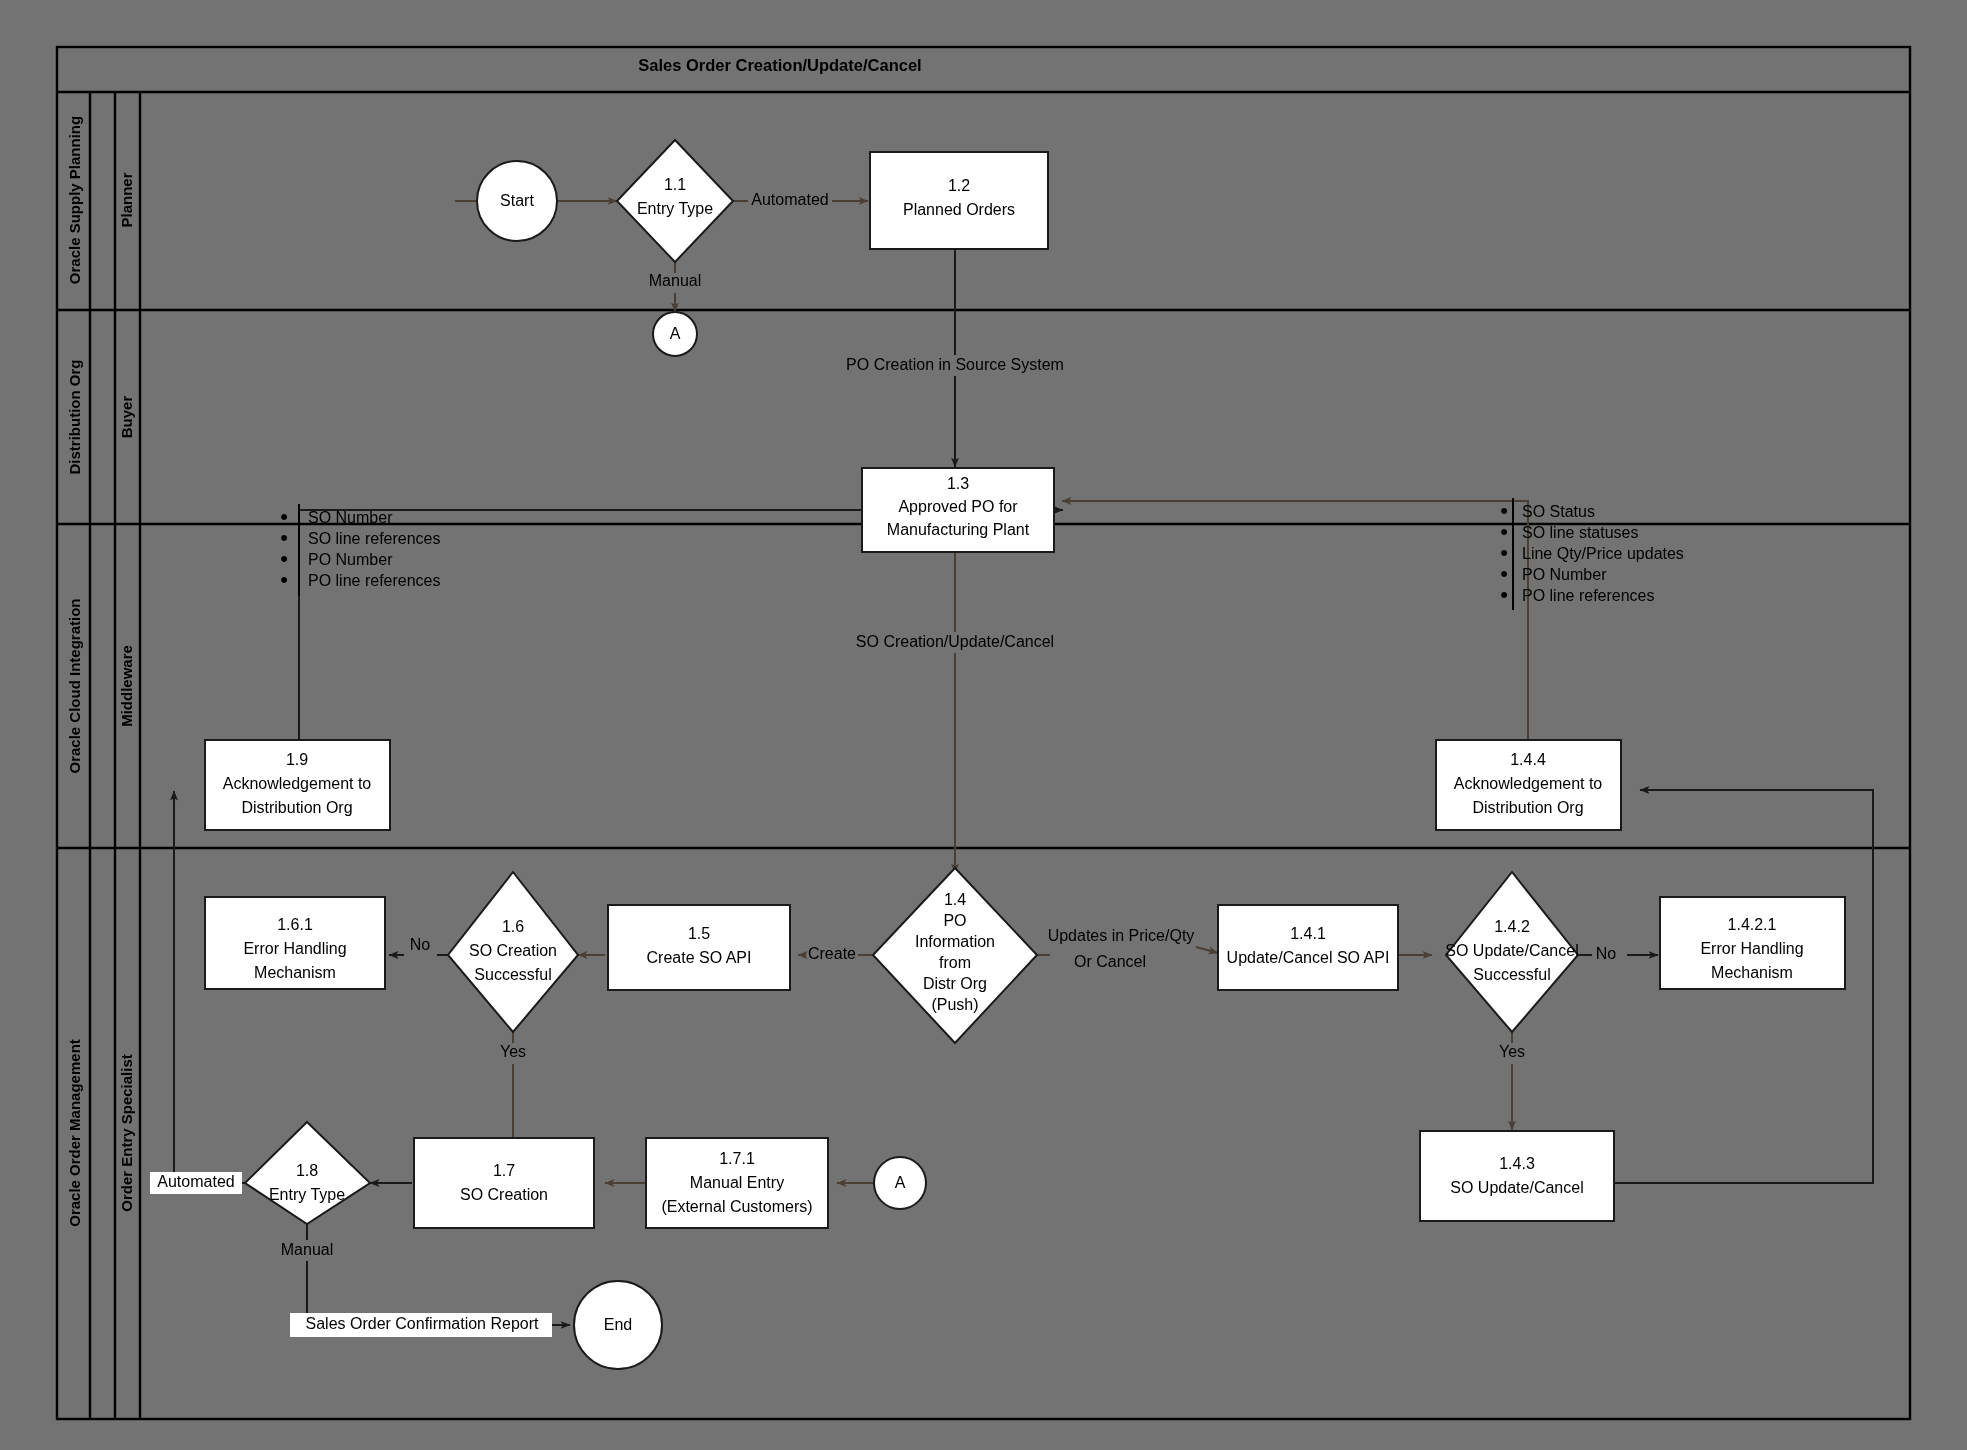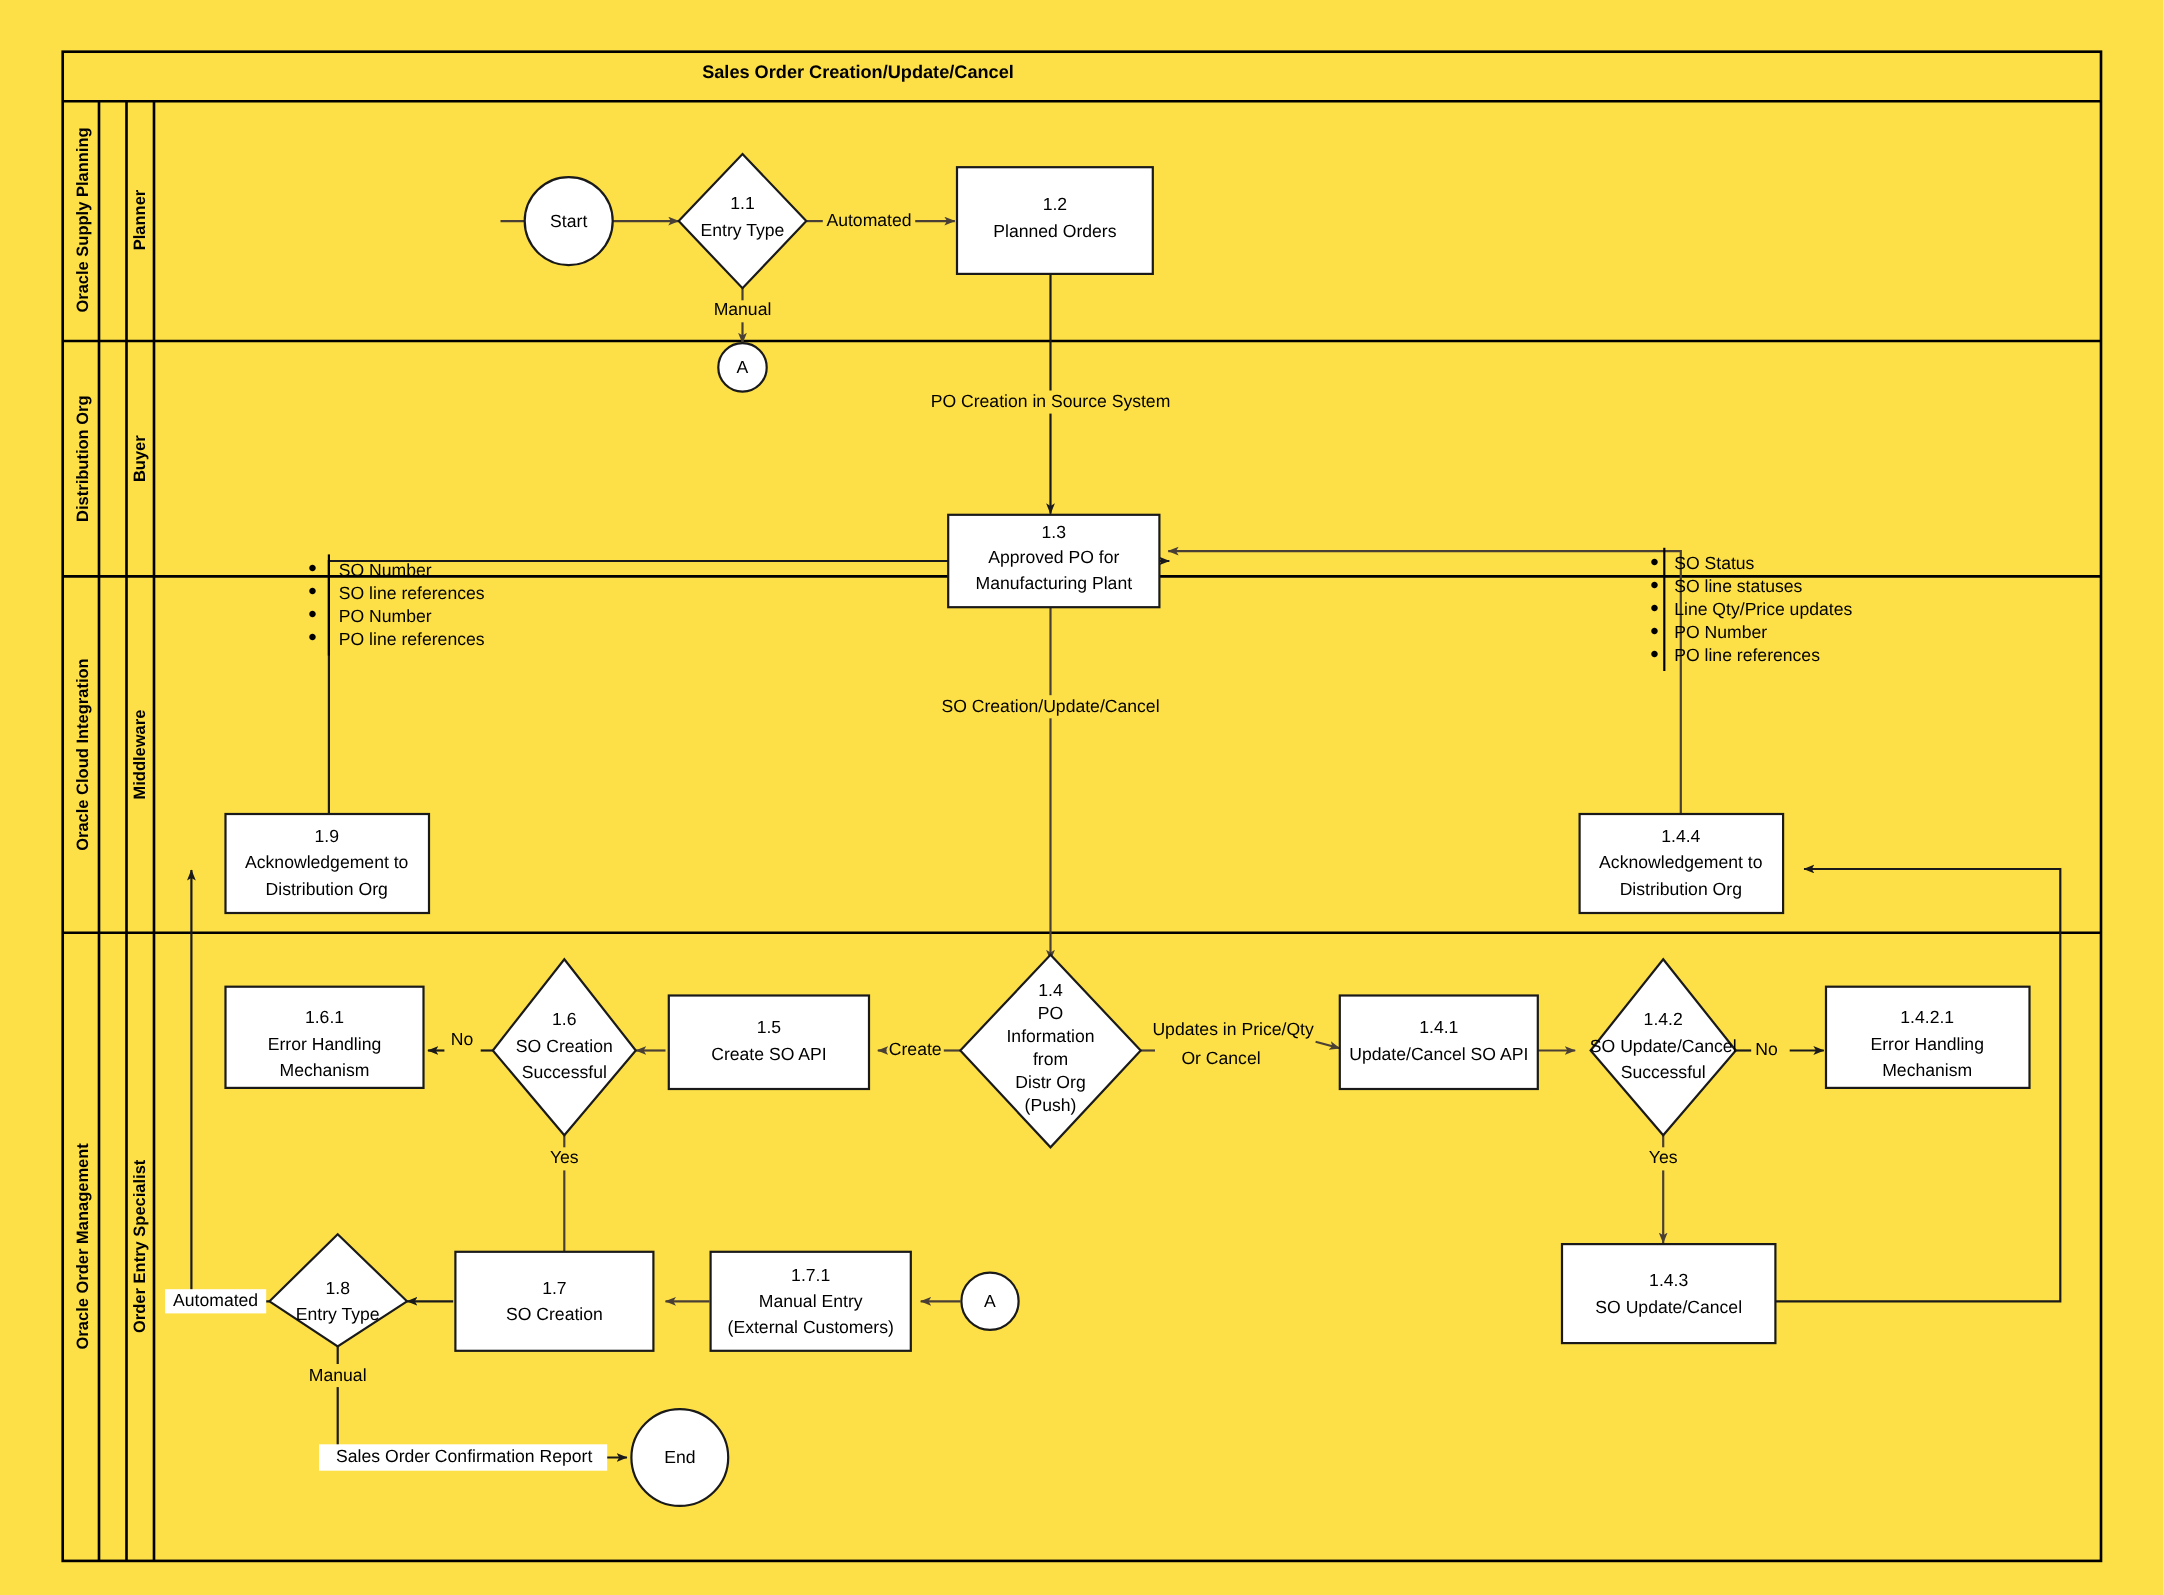--- a/index.html
+++ b/index.html
@@ -8,21 +8,21 @@
     background: #ffffff;
   }
   body {
     font-family: "Liberation Sans", sans-serif;
     color: #000000;
   }
   #canvas {
     position: relative;
     width: 1967px;
     height: 1450px;
-    background: #fde047;
+    background: #737373;
     overflow: hidden;
   }
   svg#diagram {
     position: absolute;
     left: 0;
     top: 0;
     width: 1967px;
     height: 1450px;
   }
   .frame-line { fill: none; stroke: #000000; stroke-width: 2.4; }

